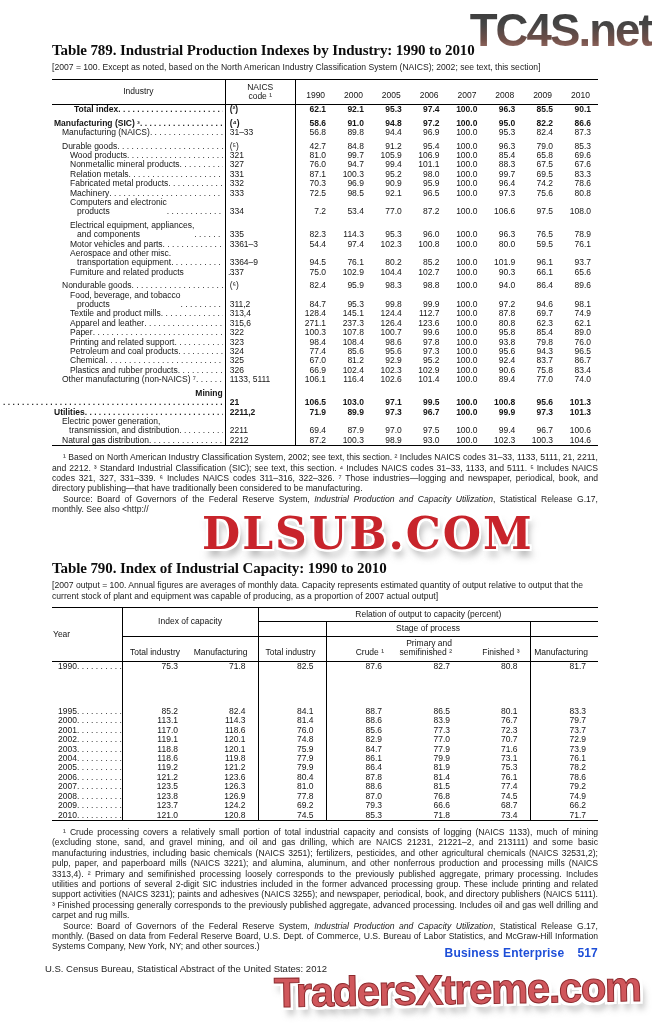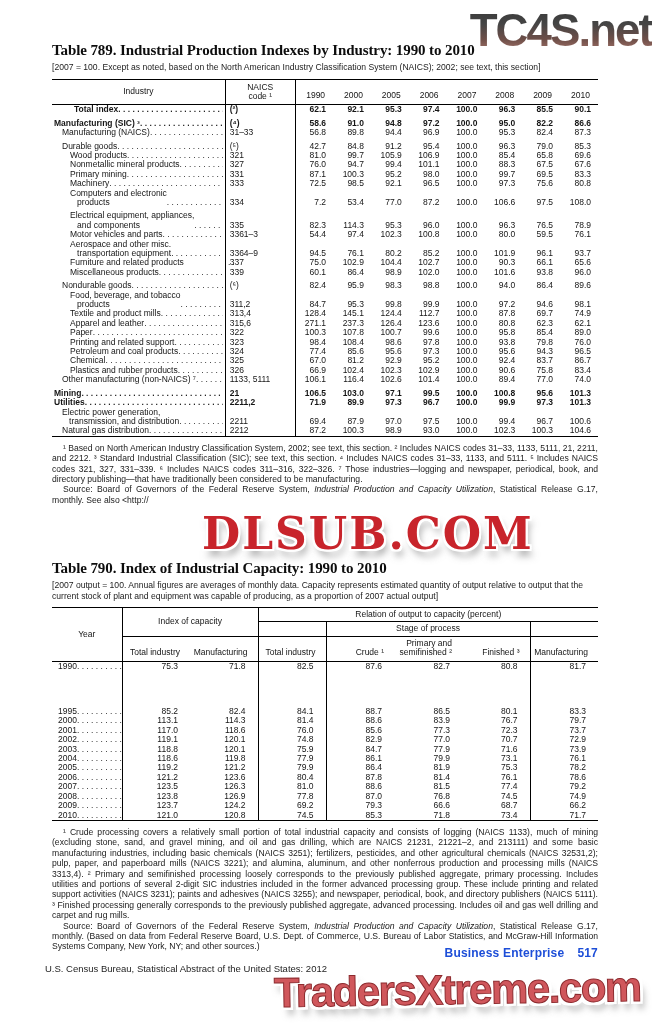--- a/index.html
+++ b/index.html
@@ -32,21 +32,21 @@
   .c-val{text-align:right;padding-right:7px;}
   .lab{display:flex;align-items:flex-end;}
   .txt{white-space:pre;}
   .dots{flex:1 1 auto;overflow:hidden;white-space:nowrap;min-width:6px;color:#222;}
   .dots::after{content:" . . . . . . . . . . . . . . . . . . . . . . . . . . . . . . . . . . . . . . . . . . . . . . . . . .";}
   tr.gap td{padding-top:4px;}
   tr.b td{font-weight:bold;}
 
   
   .w-y{width:70px}.w-c{width:68px}
-  .h-y{vertical-align:middle;text-align:center;}
+  .h-y{vertical-align:middle;text-align:left;}
   .g1,.g2,.g3{text-align:center;vertical-align:middle;padding:2px 0;}
   .h3{vertical-align:bottom;text-align:right;padding:2px 10px 3px 0;white-space:pre-line;}
   .c-y{padding-left:6px;}
   .c-v{text-align:right;padding-right:12px;}
 
   
   .notes{font-size:8.6px;line-height:10.4px;text-align:justify;margin:6px 0 0 0;
          text-indent:11px;color:#1a1a1a;}
   .src{margin-top:0;}
   .it{font-style:italic;}
@@ -215,37 +215,54 @@
           <td class="c-val">99.4</td>
           <td class="c-val">101.1</td>
           <td class="c-val">100.0</td>
           <td class="c-val">88.3</td>
           <td class="c-val">67.5</td>
           <td class="c-val">67.6</td>
         </tr>
         <tr>
           <td class="c-ind bR">
             <div class="lab" style="padding-left: 18px;">
-              <span class="txt">Primary mining</span>
+              <span class="txt">Relation metals</span>
               <span class="dots"></span>
             </div>
           </td>
           <td class="c-naics bR">331</td>
           <td class="c-val">87.1</td>
           <td class="c-val">100.3</td>
           <td class="c-val">95.2</td>
           <td class="c-val">98.0</td>
           <td class="c-val">100.0</td>
           <td class="c-val">99.7</td>
           <td class="c-val">69.5</td>
           <td class="c-val">83.3</td>
         </tr>
         <tr>
           <td class="c-ind bR">
             <div class="lab" style="padding-left: 18px;">
+              <span class="txt">Fabricated metal products</span>
+              <span class="dots"></span>
+            </div>
+          </td>
+          <td class="c-naics bR">332</td>
+          <td class="c-val">70.3</td>
+          <td class="c-val">96.9</td>
+          <td class="c-val">90.9</td>
+          <td class="c-val">95.9</td>
+          <td class="c-val">100.0</td>
+          <td class="c-val">96.4</td>
+          <td class="c-val">74.2</td>
+          <td class="c-val">78.6</td>
+        </tr>
+        <tr>
+          <td class="c-ind bR">
+            <div class="lab" style="padding-left: 18px;">
               <span class="txt">Machinery</span>
               <span class="dots"></span>
             </div>
           </td>
           <td class="c-naics bR">333</td>
           <td class="c-val">72.5</td>
           <td class="c-val">98.5</td>
           <td class="c-val">92.1</td>
           <td class="c-val">96.5</td>
           <td class="c-val">100.0</td>
@@ -334,37 +351,20 @@
           <td class="c-naics bR">337</td>
           <td class="c-val">75.0</td>
           <td class="c-val">102.9</td>
           <td class="c-val">104.4</td>
           <td class="c-val">102.7</td>
           <td class="c-val">100.0</td>
           <td class="c-val">90.3</td>
           <td class="c-val">66.1</td>
           <td class="c-val">65.6</td>
         </tr>
-        <tr>
-          <td class="c-ind bR">
-            <div class="lab" style="padding-left: 18px;">
-              <span class="txt">Miscellaneous products</span>
-              <span class="dots"></span>
-            </div>
-          </td>
-          <td class="c-naics bR">339</td>
-          <td class="c-val">60.1</td>
-          <td class="c-val">86.4</td>
-          <td class="c-val">98.9</td>
-          <td class="c-val">102.0</td>
-          <td class="c-val">100.0</td>
-          <td class="c-val">101.6</td>
-          <td class="c-val">93.8</td>
-          <td class="c-val">96.0</td>
-        </tr>
         <tr class="gap">
           <td class="c-ind bR">
             <div class="lab" style="padding-left: 10px; align-items: flex-end;">
               <span class="txt">Nondurable goods</span>
               <span class="dots"></span>
             </div>
           </td>
           <td class="c-naics bR">(⁶)</td>
           <td class="c-val">82.4</td>
           <td class="c-val">95.9</td>
@@ -524,21 +524,21 @@
           <td class="c-val">116.4</td>
           <td class="c-val">102.6</td>
           <td class="c-val">101.4</td>
           <td class="c-val">100.0</td>
           <td class="c-val">89.4</td>
           <td class="c-val">77.0</td>
           <td class="c-val">74.0</td>
         </tr>
         <tr class="gap b">
           <td class="c-ind bR">
-            <div class="lab" style="padding-left: 2px;">
+            <div class="lab" style="padding-left: 2px; flex-direction: column;">
               <span class="txt">Mining</span>
               <span class="dots"></span>
             </div>
           </td>
           <td class="c-naics bR">21</td>
           <td class="c-val">106.5</td>
           <td class="c-val">103.0</td>
           <td class="c-val">97.1</td>
           <td class="c-val">99.5</td>
           <td class="c-val">100.0</td>

